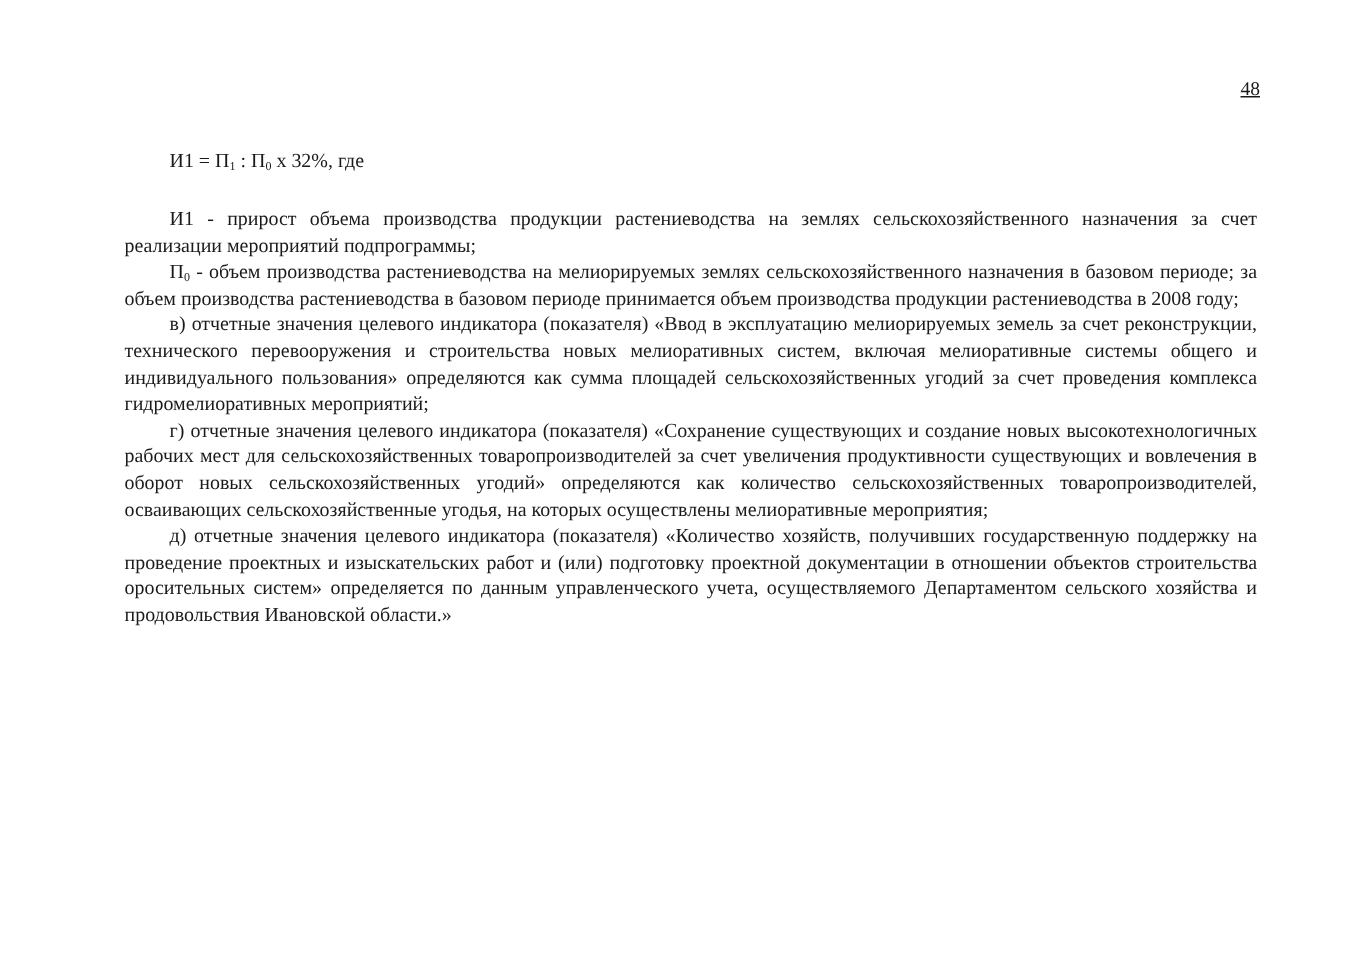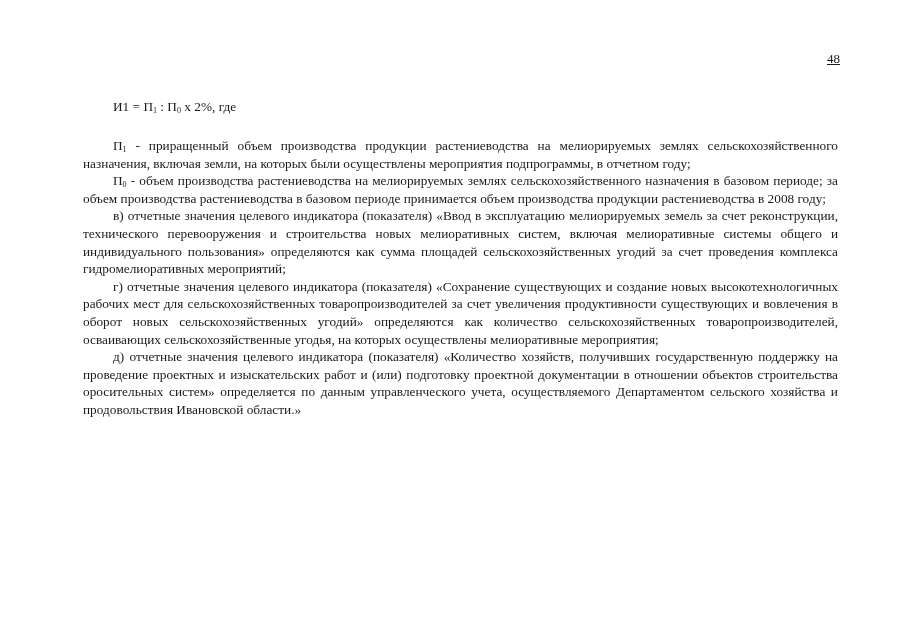--- a/index.html
+++ b/index.html
@@ -25,23 +25,23 @@
   }
   sub { font-size: 8px; vertical-align: -2px; line-height: 0; }
 </style>
 </head>
 <body>
 
 <div>
 
   <div class="page-number">48</div>
 
-  <div class="formula"><span>И1 = П</span><sub>1</sub><span> : П</span><sub>0</sub><span> х 2%, где</span></div>
+  <div class="formula"><span>И1 = П</span><sub>1</sub><span> : П</span><sub>0</sub><span> х 32%, где</span></div>
 
   <div class="body-text">
-    <p><span>П</span><sub>1</sub><span> - приращенный объем производства продукции растениеводства на мелиорируемых землях сельскохозяйственного назначения, включая земли, на которых были осуществлены мероприятия подпрограммы, в отчетном году;</span></p>
+    <p><span>И1</span><span> - прирост объема производства продукции растениеводства на землях сельскохозяйственного назначения за счет реализации мероприятий подпрограммы;</span></p>
     <p><span>П</span><sub>0</sub><span> - объем производства растениеводства на мелиорируемых землях сельскохозяйственного назначения в базовом периоде; за объем производства растениеводства в базовом периоде принимается объем производства продукции растениеводства в 2008 году;</span></p>
     <p><span>в)</span><span> отчетные значения целевого индикатора (показателя) «Ввод в эксплуатацию мелиорируемых земель за счет реконструкции, технического перевооружения и строительства новых мелиоративных систем, включая мелиоративные системы общего и индивидуального пользования» определяются как сумма площадей сельскохозяйственных угодий за счет проведения комплекса гидромелиоративных мероприятий;</span></p>
     <p><span>г)</span><span> отчетные значения целевого индикатора (показателя) «Сохранение существующих и создание новых высокотехнологичных рабочих мест для сельскохозяйственных товаропроизводителей за счет увеличения продуктивности существующих и вовлечения в оборот новых сельскохозяйственных угодий» определяются как количество сельскохозяйственных товаропроизводителей, осваивающих сельскохозяйственные угодья, на которых осуществлены мелиоративные мероприятия;</span></p>
     <p><span>д)</span><span> отчетные значения целевого индикатора (показателя) «Количество хозяйств, получивших государственную поддержку на проведение проектных и изыскательских работ и (или) подготовку проектной документации в отношении объектов строительства оросительных систем» определяется по данным управленческого учета, осуществляемого Департаментом сельского хозяйства и продовольствия Ивановской области.»</span></p>
   </div>
 
 </div>
 
 </body></html>

